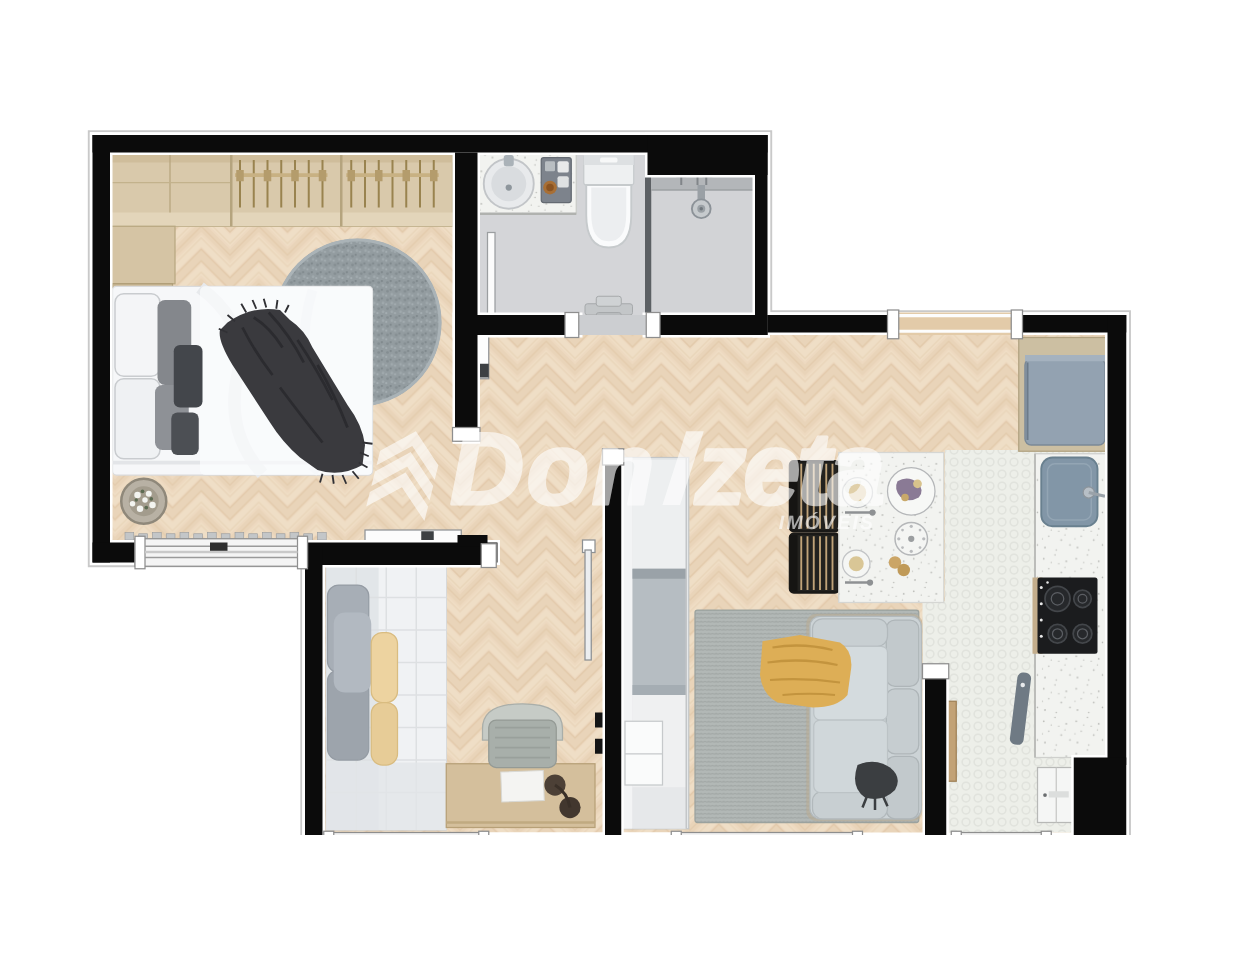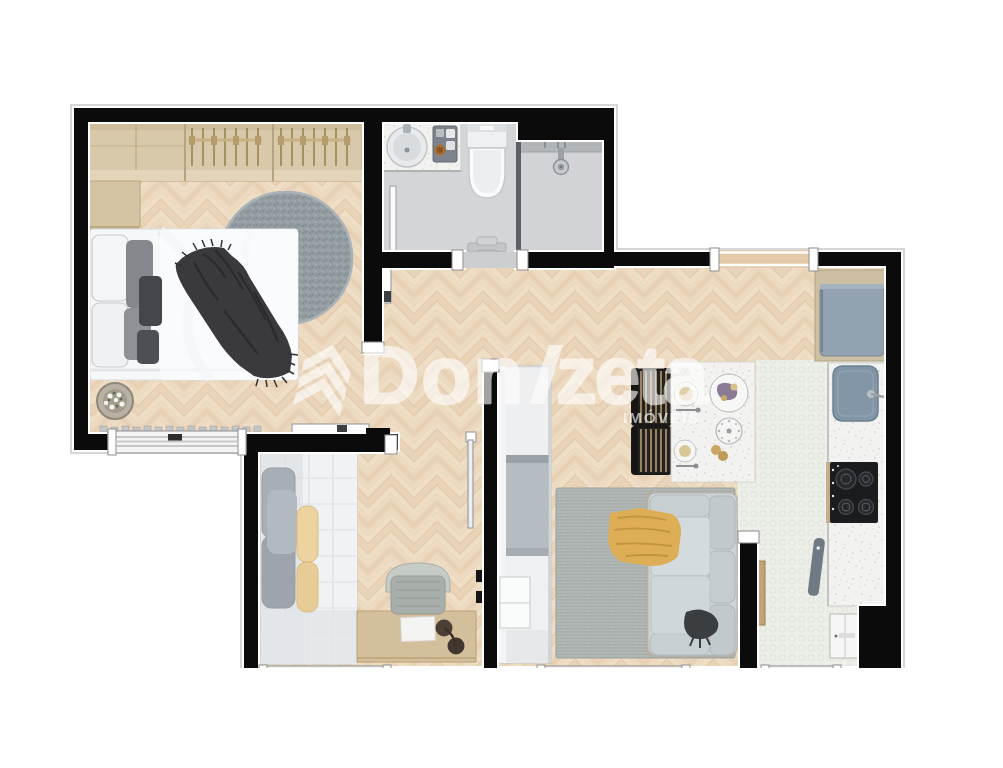--- a/index.html
+++ b/index.html
@@ -1,17 +1,17 @@
 <!DOCTYPE html>
 <html><head>
 <meta charset="utf-8">
 <style>
   html,body{margin:0;padding:0;background:#ffffff;}
   .page{position:relative;width:1003px;height:668px;background:#ffffff;overflow:hidden;
-        font-family:"Liberation Sans", sans-serif;}
+        font-family:"Liberation Sans", sans-serif;font-style:italic;}
 </style>
 </head>
 <body>
 <div class="page">
 <svg width="1003" height="768" viewBox="0 0 1003 768" xmlns="http://www.w3.org/2000/svg">
 <defs>
   <clipPath id="wl">
           <rect x="0" y="0" width="23" height="46"></rect>
         </clipPath>
   <clipPath id="wr">

